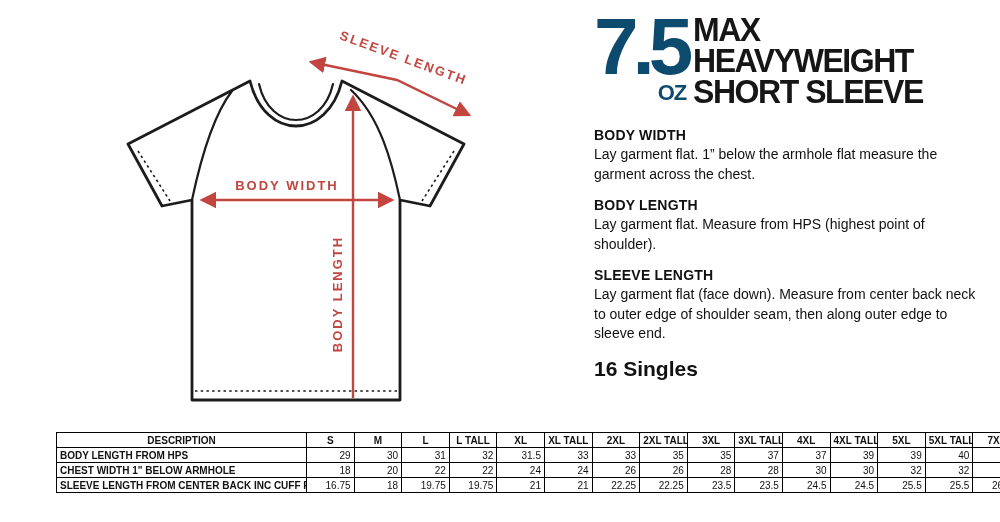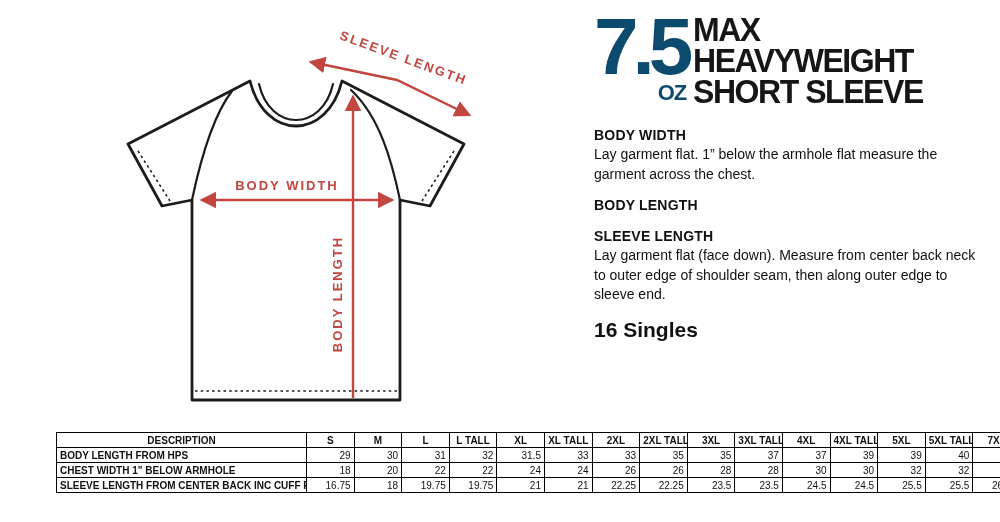--- a/index.html
+++ b/index.html
@@ -94,20 +94,21 @@
       </div>
     </div>
 
     <div class="sections">
       <div class="section">
         <h3>BODY WIDTH</h3>
         <p>Lay garment flat. 1” below the armhole flat measure the garment across the chest.</p>
       </div>
       <div class="section">
         <h3>BODY LENGTH</h3>
+        <p>Lay garment flat. Measure from HPS (highest point of shoulder).</p>
       </div>
       <div class="section">
         <h3>SLEEVE LENGTH</h3>
         <p>Lay garment flat (face down). Measure from center back neck to outer edge of shoulder seam, then along outer edge to sleeve end.</p>
       </div>
     </div>
 
     <div class="fabric">
       <div>16 Singles</div>
     </div>

